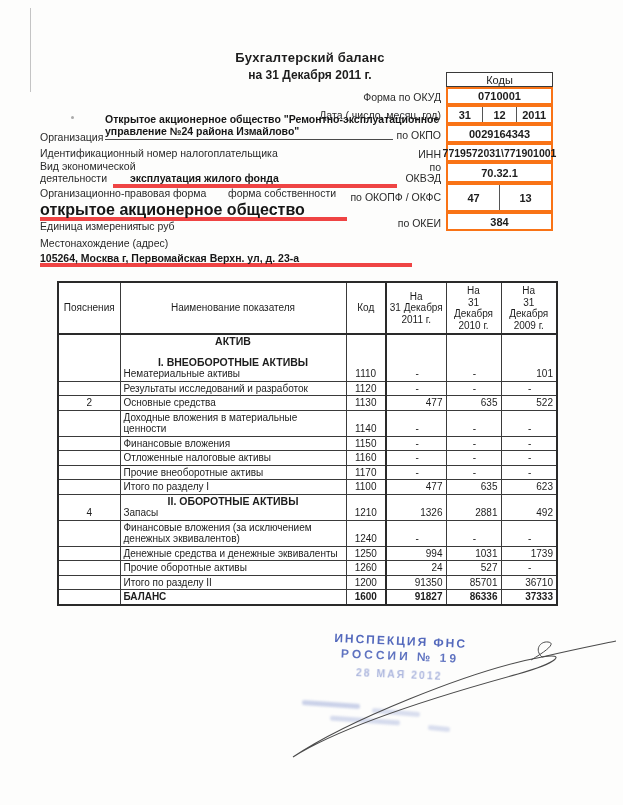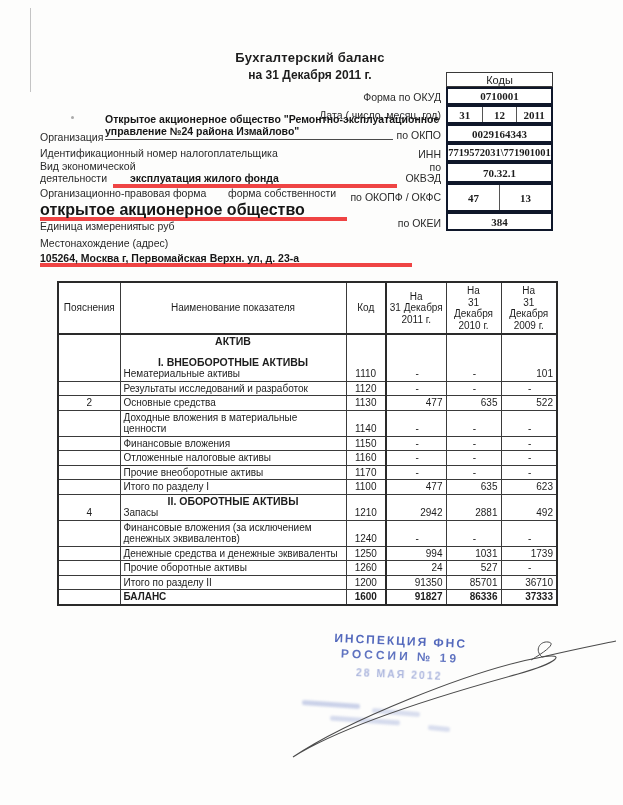--- a/index.html
+++ b/index.html
@@ -13,21 +13,21 @@
   .abs{position:absolute;}
   
   .title-block{left:60px;top:50px;width:500px;text-align:center;}
   .title-line1{font-weight:bold;font-size:13px;letter-spacing:.2px;}
   .title-line2{font-weight:bold;font-size:12px;margin-top:3px;}
   
   .codebox{position:absolute;left:446px;width:107px;background:#fff;
     box-sizing:border-box;display:flex;align-items:center;justify-content:center;
     font-size:11px;}
   .thinbox{border:1px solid #3a3a3a;}
-  .boldbox{border:2px solid #0f172a;font-family:Liberation Serif, serif;}
+  .boldbox{border:2px solid #f97316;}
   .valtext{font-weight:bold;font-size:11px;}
   .cells{display:flex;width:100%;height:100%;}
   .cells>div{flex:1;display:flex;align-items:center;justify-content:center;
     font-weight:bold;font-size:11px;}
   .cells>div + div{border-left:1px solid #555;}
   
   .r-label{position:absolute;right:182px;text-align:right;font-size:10.5px;color:#2a2a2a;white-space:nowrap;}
   
   .l-text{position:absolute;font-size:10.5px;color:#2a2a2a;white-space:nowrap;}
   .b{font-weight:bold;color:#161616;}
@@ -254,21 +254,21 @@
         <td class="c-val">635</td>
         <td class="c-val col-v3">623</td>
       </tr>
       <tr>
         <td class="c-expl">4</td>
         <td class="c-name">
           <div class="sec-line">II. ОБОРОТНЫЕ АКТИВЫ</div>
           <div class="name-text">Запасы</div>
         </td>
         <td class="c-code">1210</td>
-        <td class="c-val col-v1">2942</td>
+        <td class="c-val col-v1">1326</td>
         <td class="c-val">2881</td>
         <td class="c-val col-v3">492</td>
       </tr>
       <tr>
         <td class="c-expl"></td>
         <td class="c-name">
           <div class="name-text">Финансовые вложения (за исключением денежных эквивалентов)</div>
         </td>
         <td class="c-code">1240</td>
         <td class="c-val dash col-v1">-</td>

